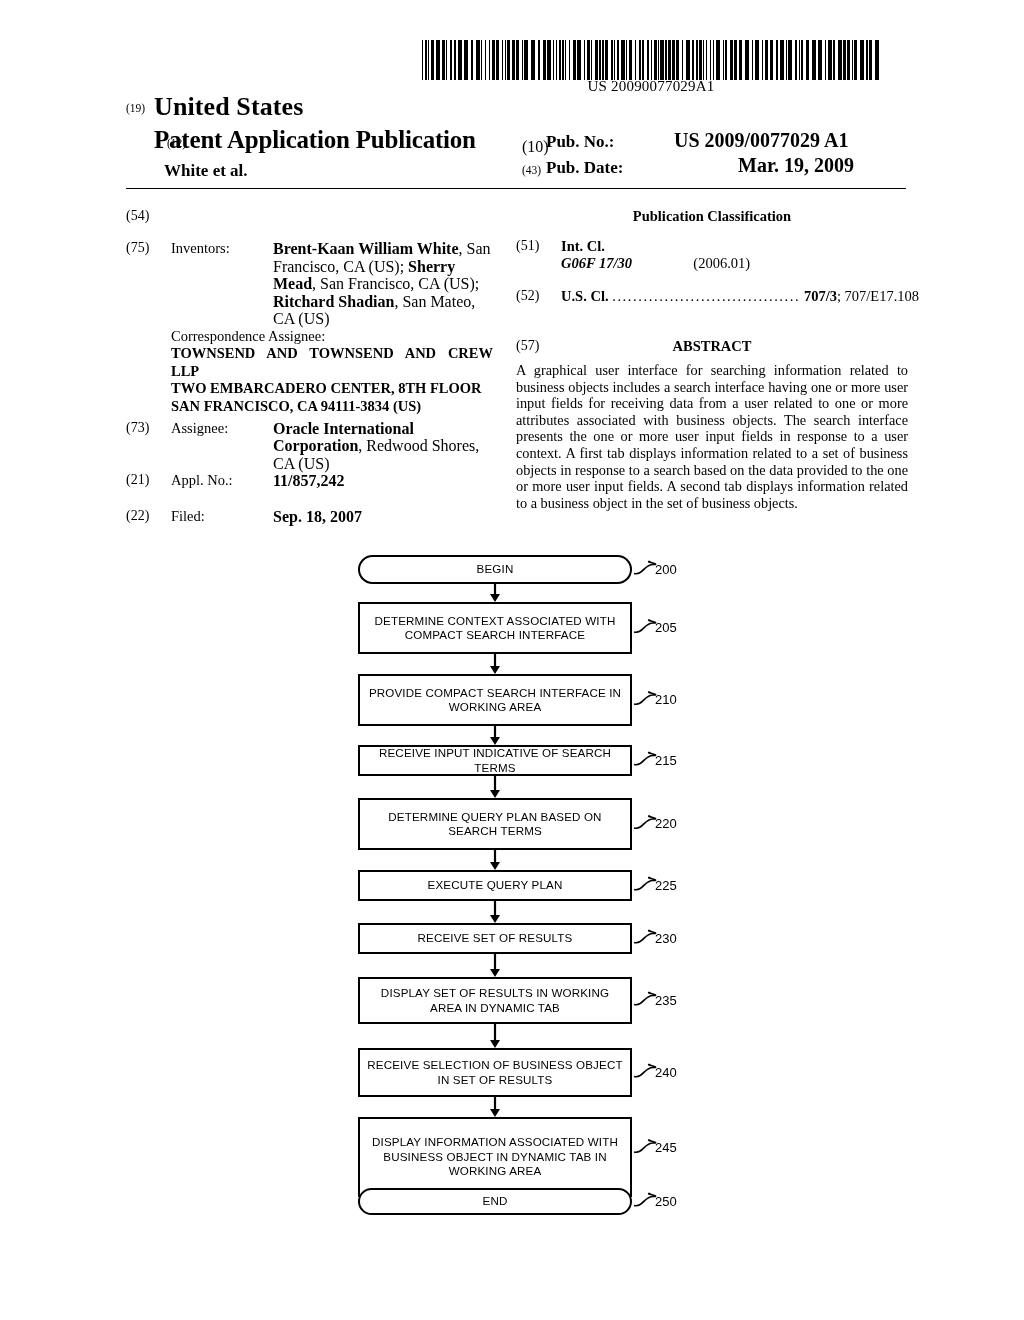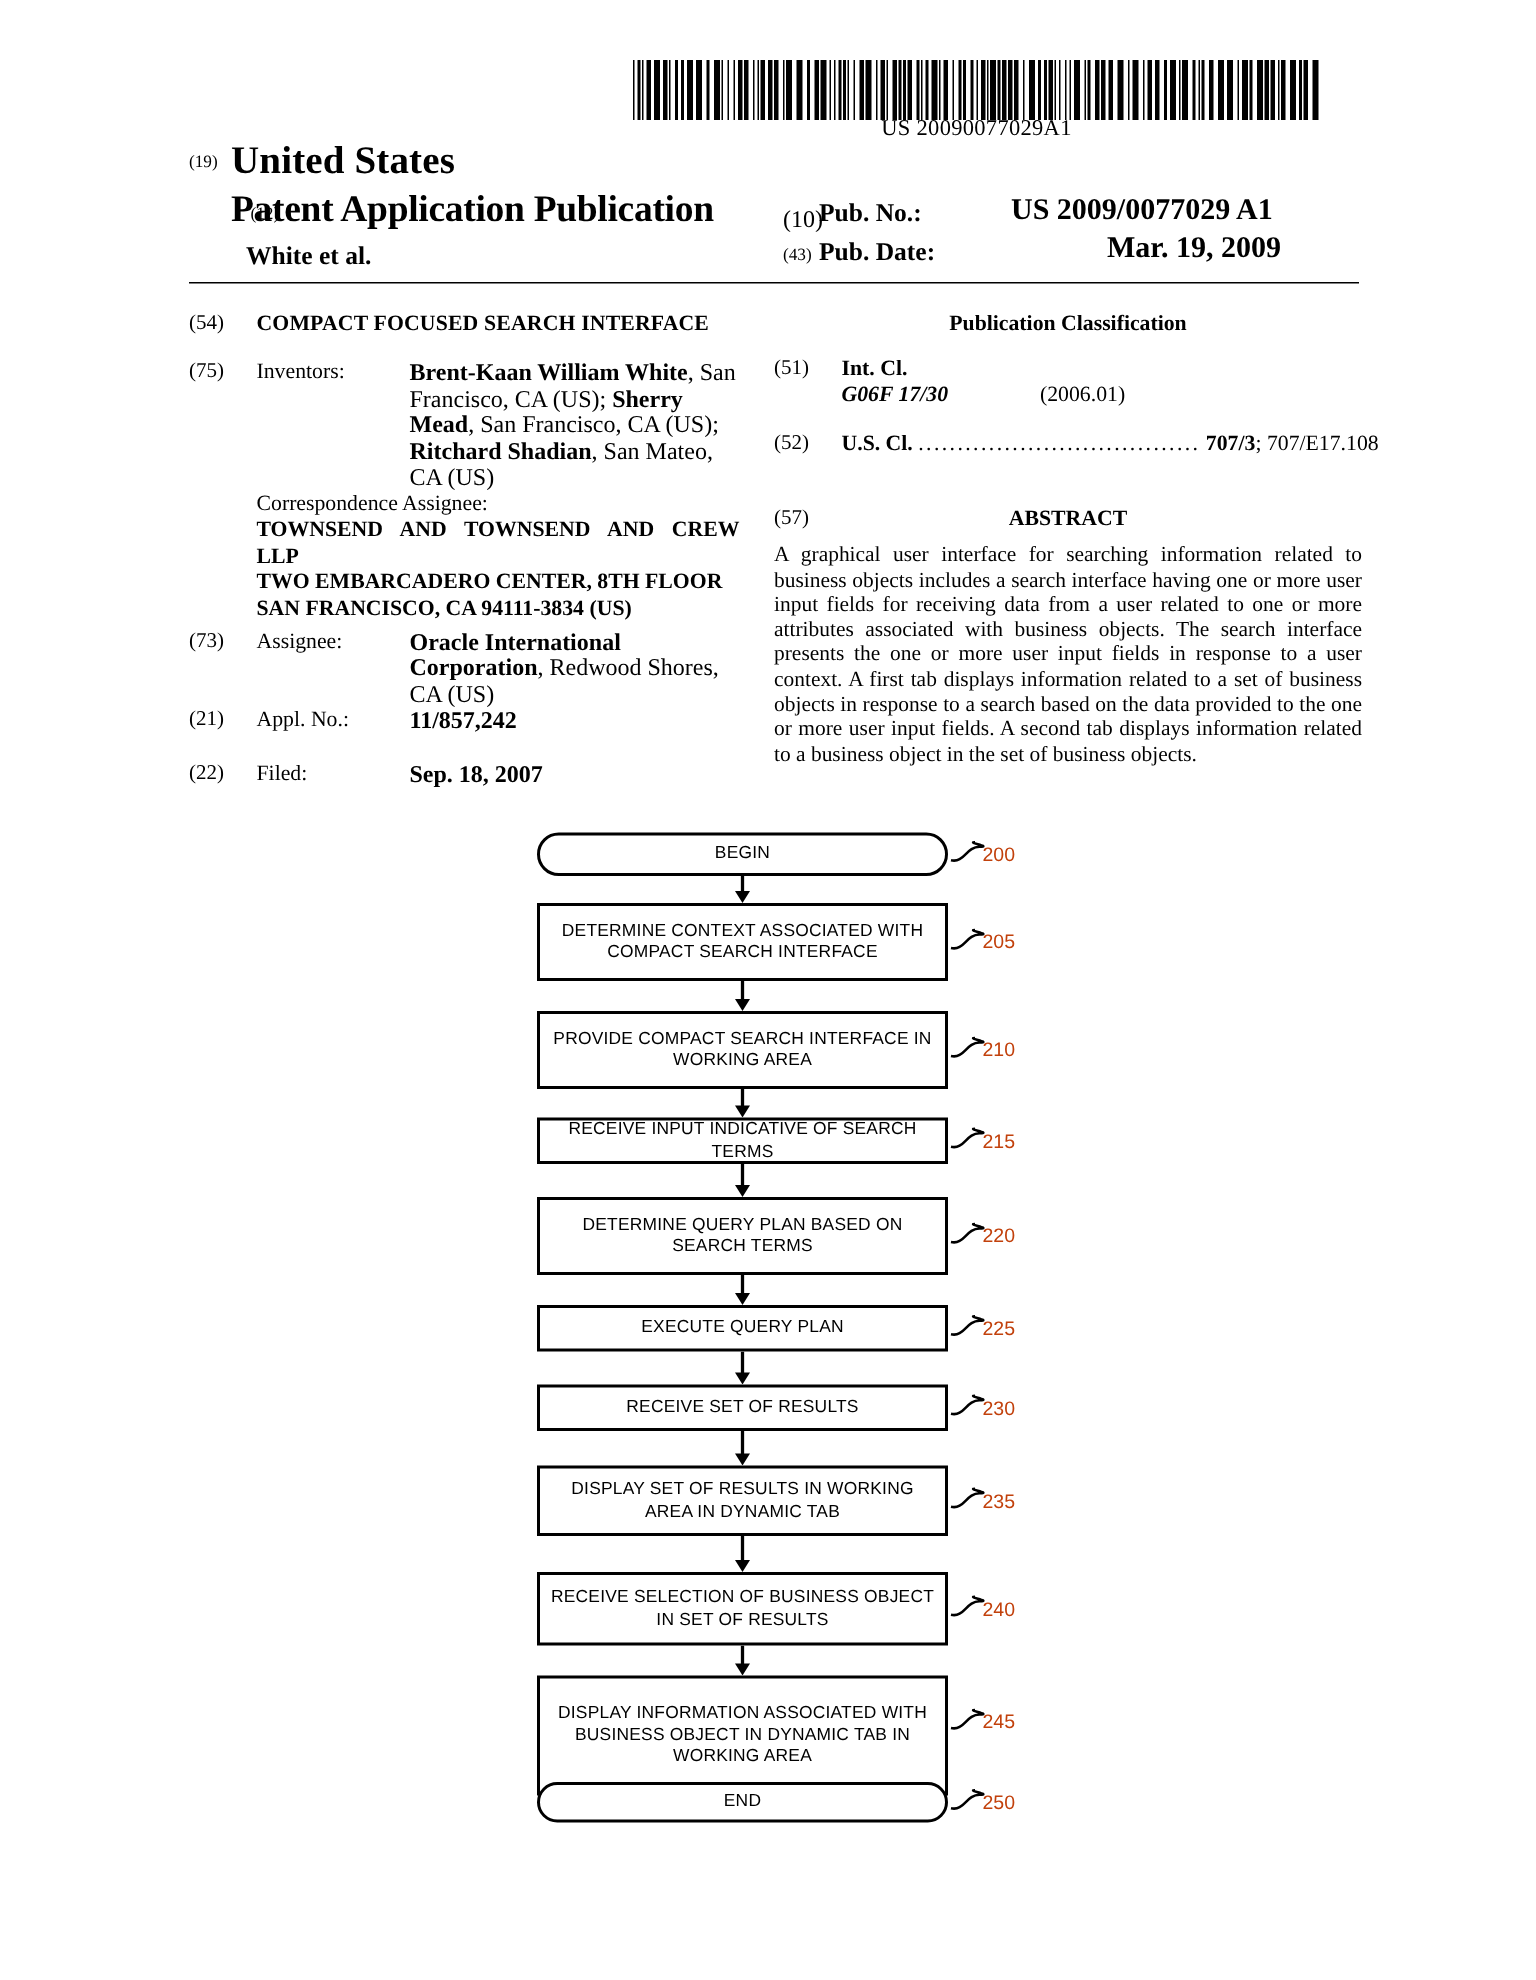--- a/index.html
+++ b/index.html
@@ -77,21 +77,21 @@
   .fbox{
     position:absolute;border:2.2px solid #000;background:#fff;
     display:flex;align-items:center;justify-content:center;text-align:center;
     font-family:"Liberation Sans", sans-serif;font-size:11.6px;
     line-height:14.5px;letter-spacing:.15px;color:#000;box-sizing:border-box;
     padding:0 6px;
   }
   .term{border-radius:999px;}
   .refnum{
     position:absolute;font-family:"Liberation Sans", sans-serif;
-    font-size:13px;color:#c2410c;
+    font-size:13px;color:#000000;
   }
 </style>
 </head>
 <body>
 
 <div class="page">
 
   <div class="barcode-wrap">
     <svg class="barcode" viewBox="0 0 458 40" preserveAspectRatio="none">
       <g id="bars" fill="#000">
@@ -220,21 +220,20 @@
     <span class="pubdate-lbl">Pub. Date:</span>
     <span class="pubdate-val">Mar. 19, 2009</span>
   </div>
 
   <div class="rule"></div>
 
   <div class="colL">
 
     <div class="fld" style="min-height:32px;">
       <span class="code">(54)</span>
-      <div class="ftitle">COMPACT FOCUSED SEARCH INTERFACE</div>
     </div>
 
     <div class="fld" style="min-height:86px;">
       <span class="code">(75)</span>
       <span class="flabel">Inventors:</span>
       <div class="fval" id="inventors-value"><b>Brent-Kaan William White</b><span>, San Francisco, CA (US); </span><b>Sherry Mead</b><span>, San Francisco, CA (US); </span><b>Ritchard Shadian</b><span>, San Mateo, CA (US)</span></div>
     </div>
 
     <div class="fld" style="min-height:92px;">
       <div class="corr">

